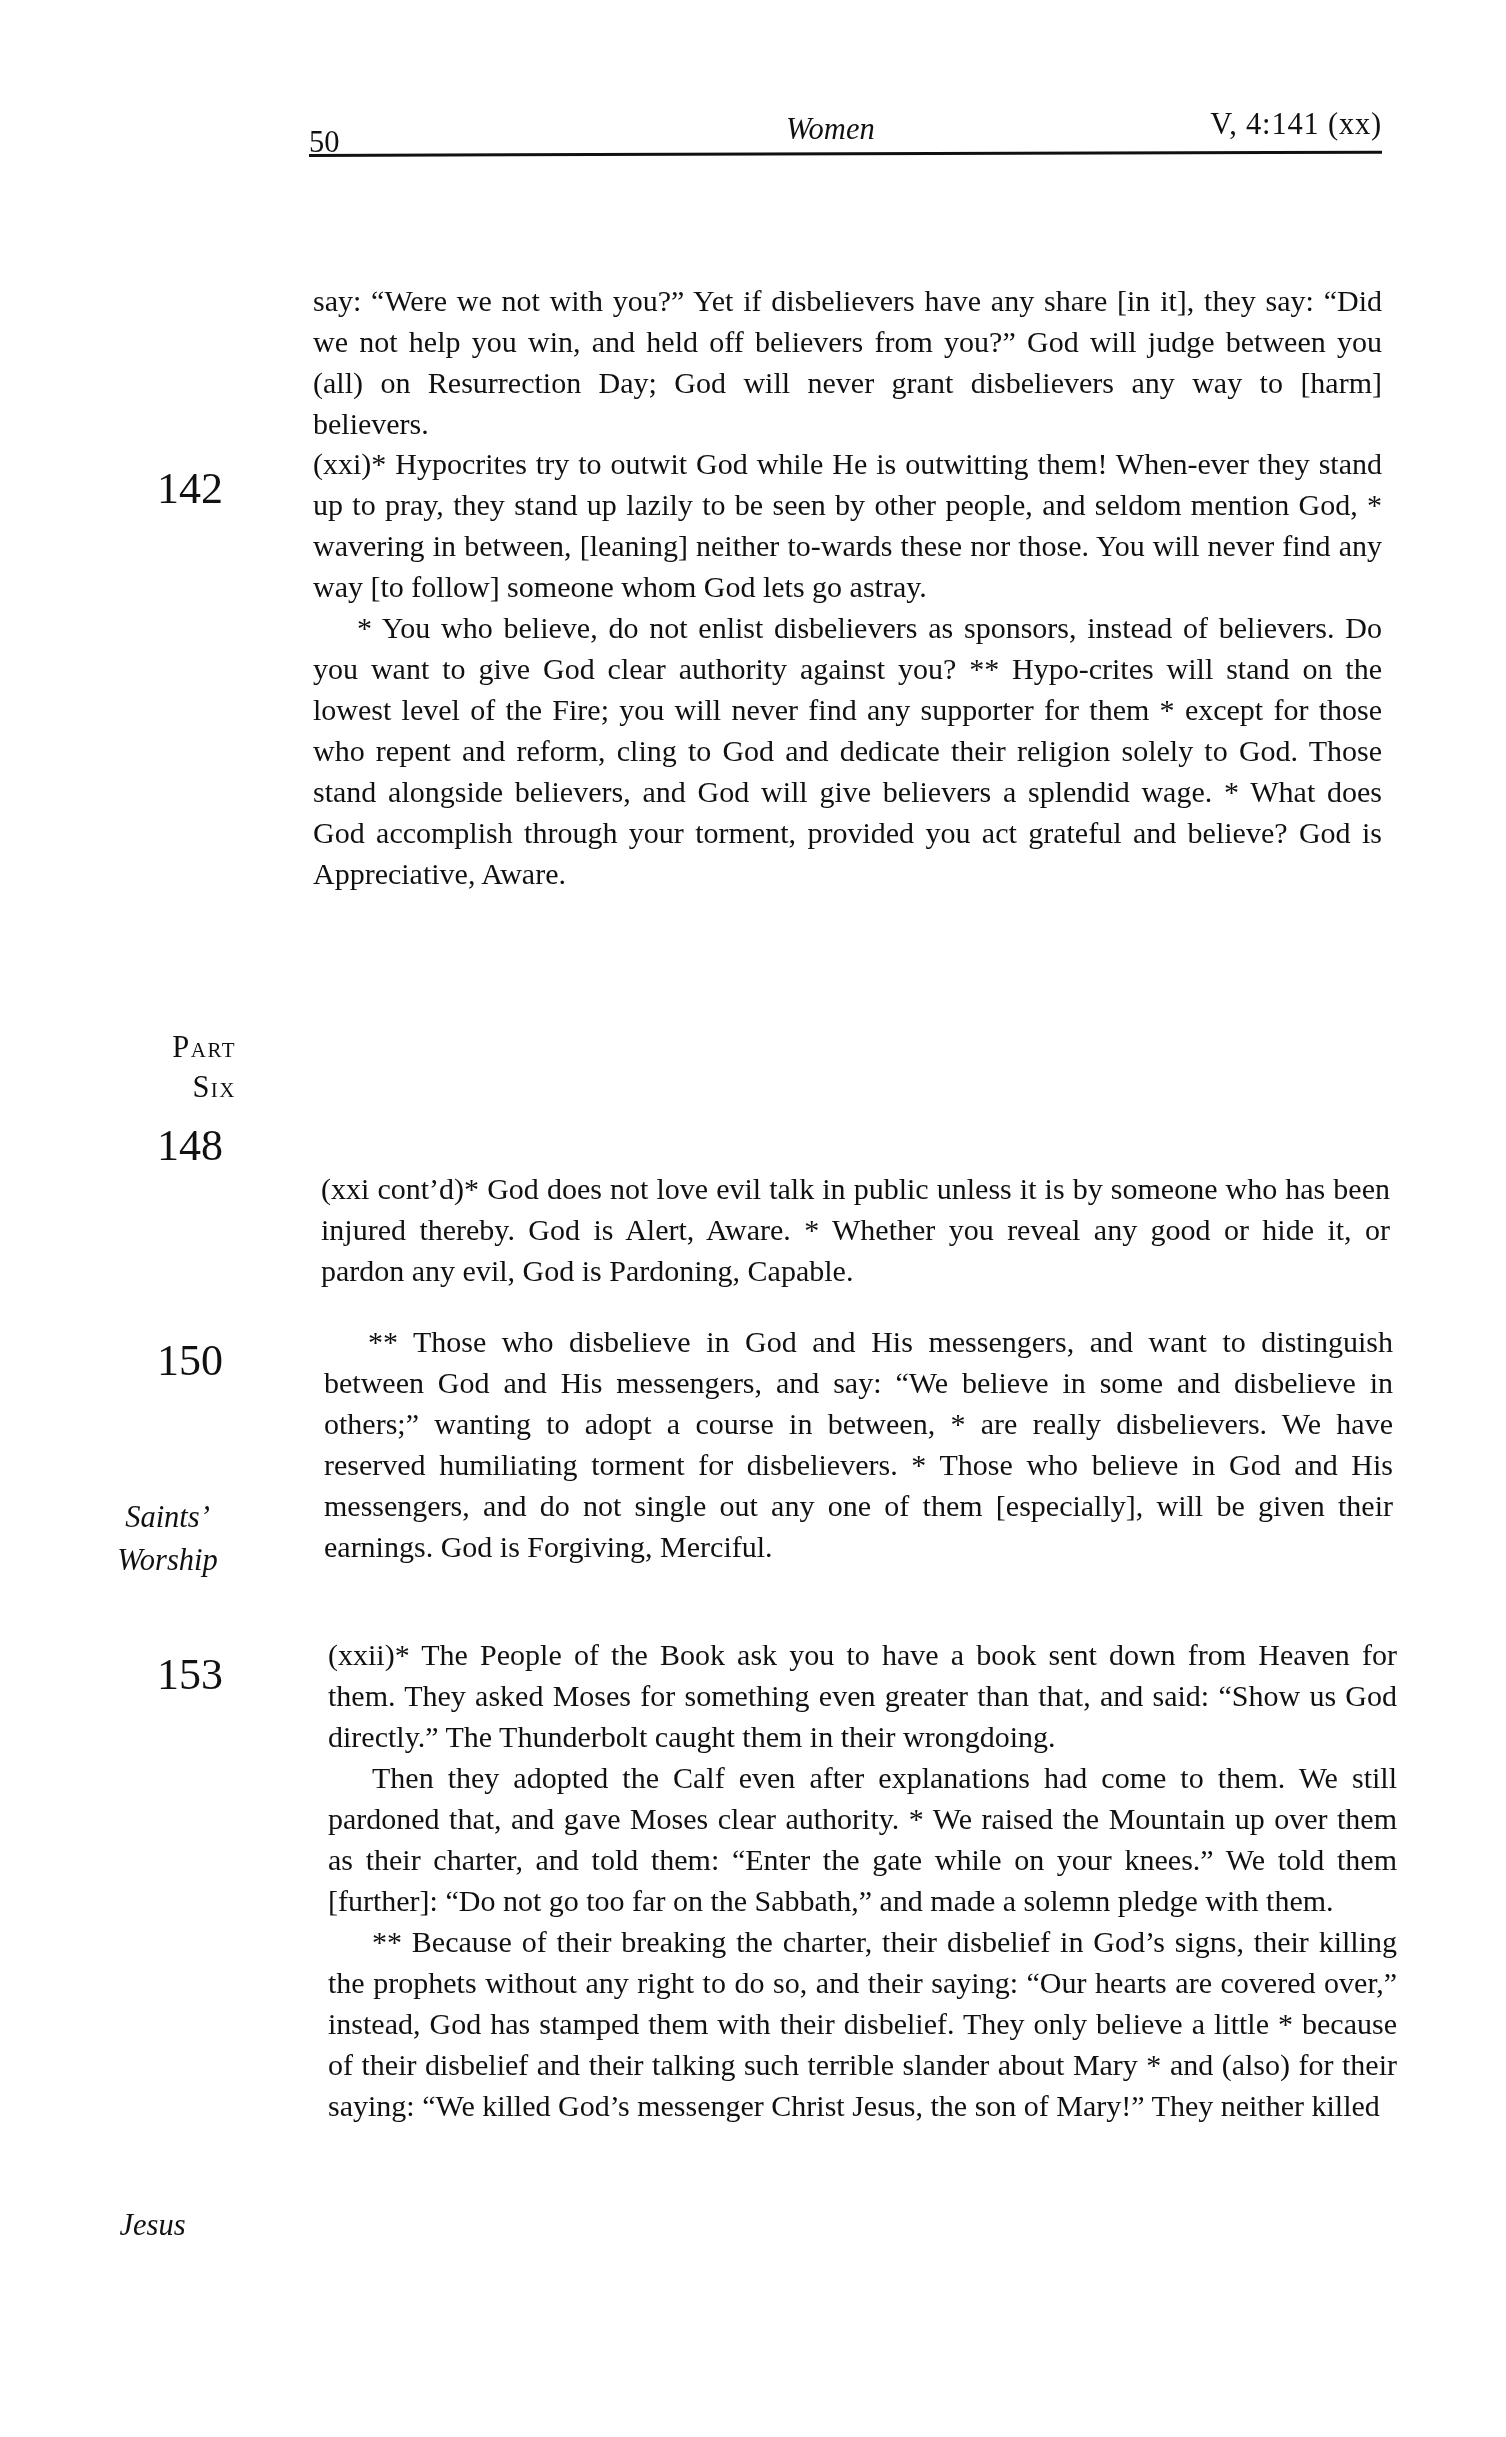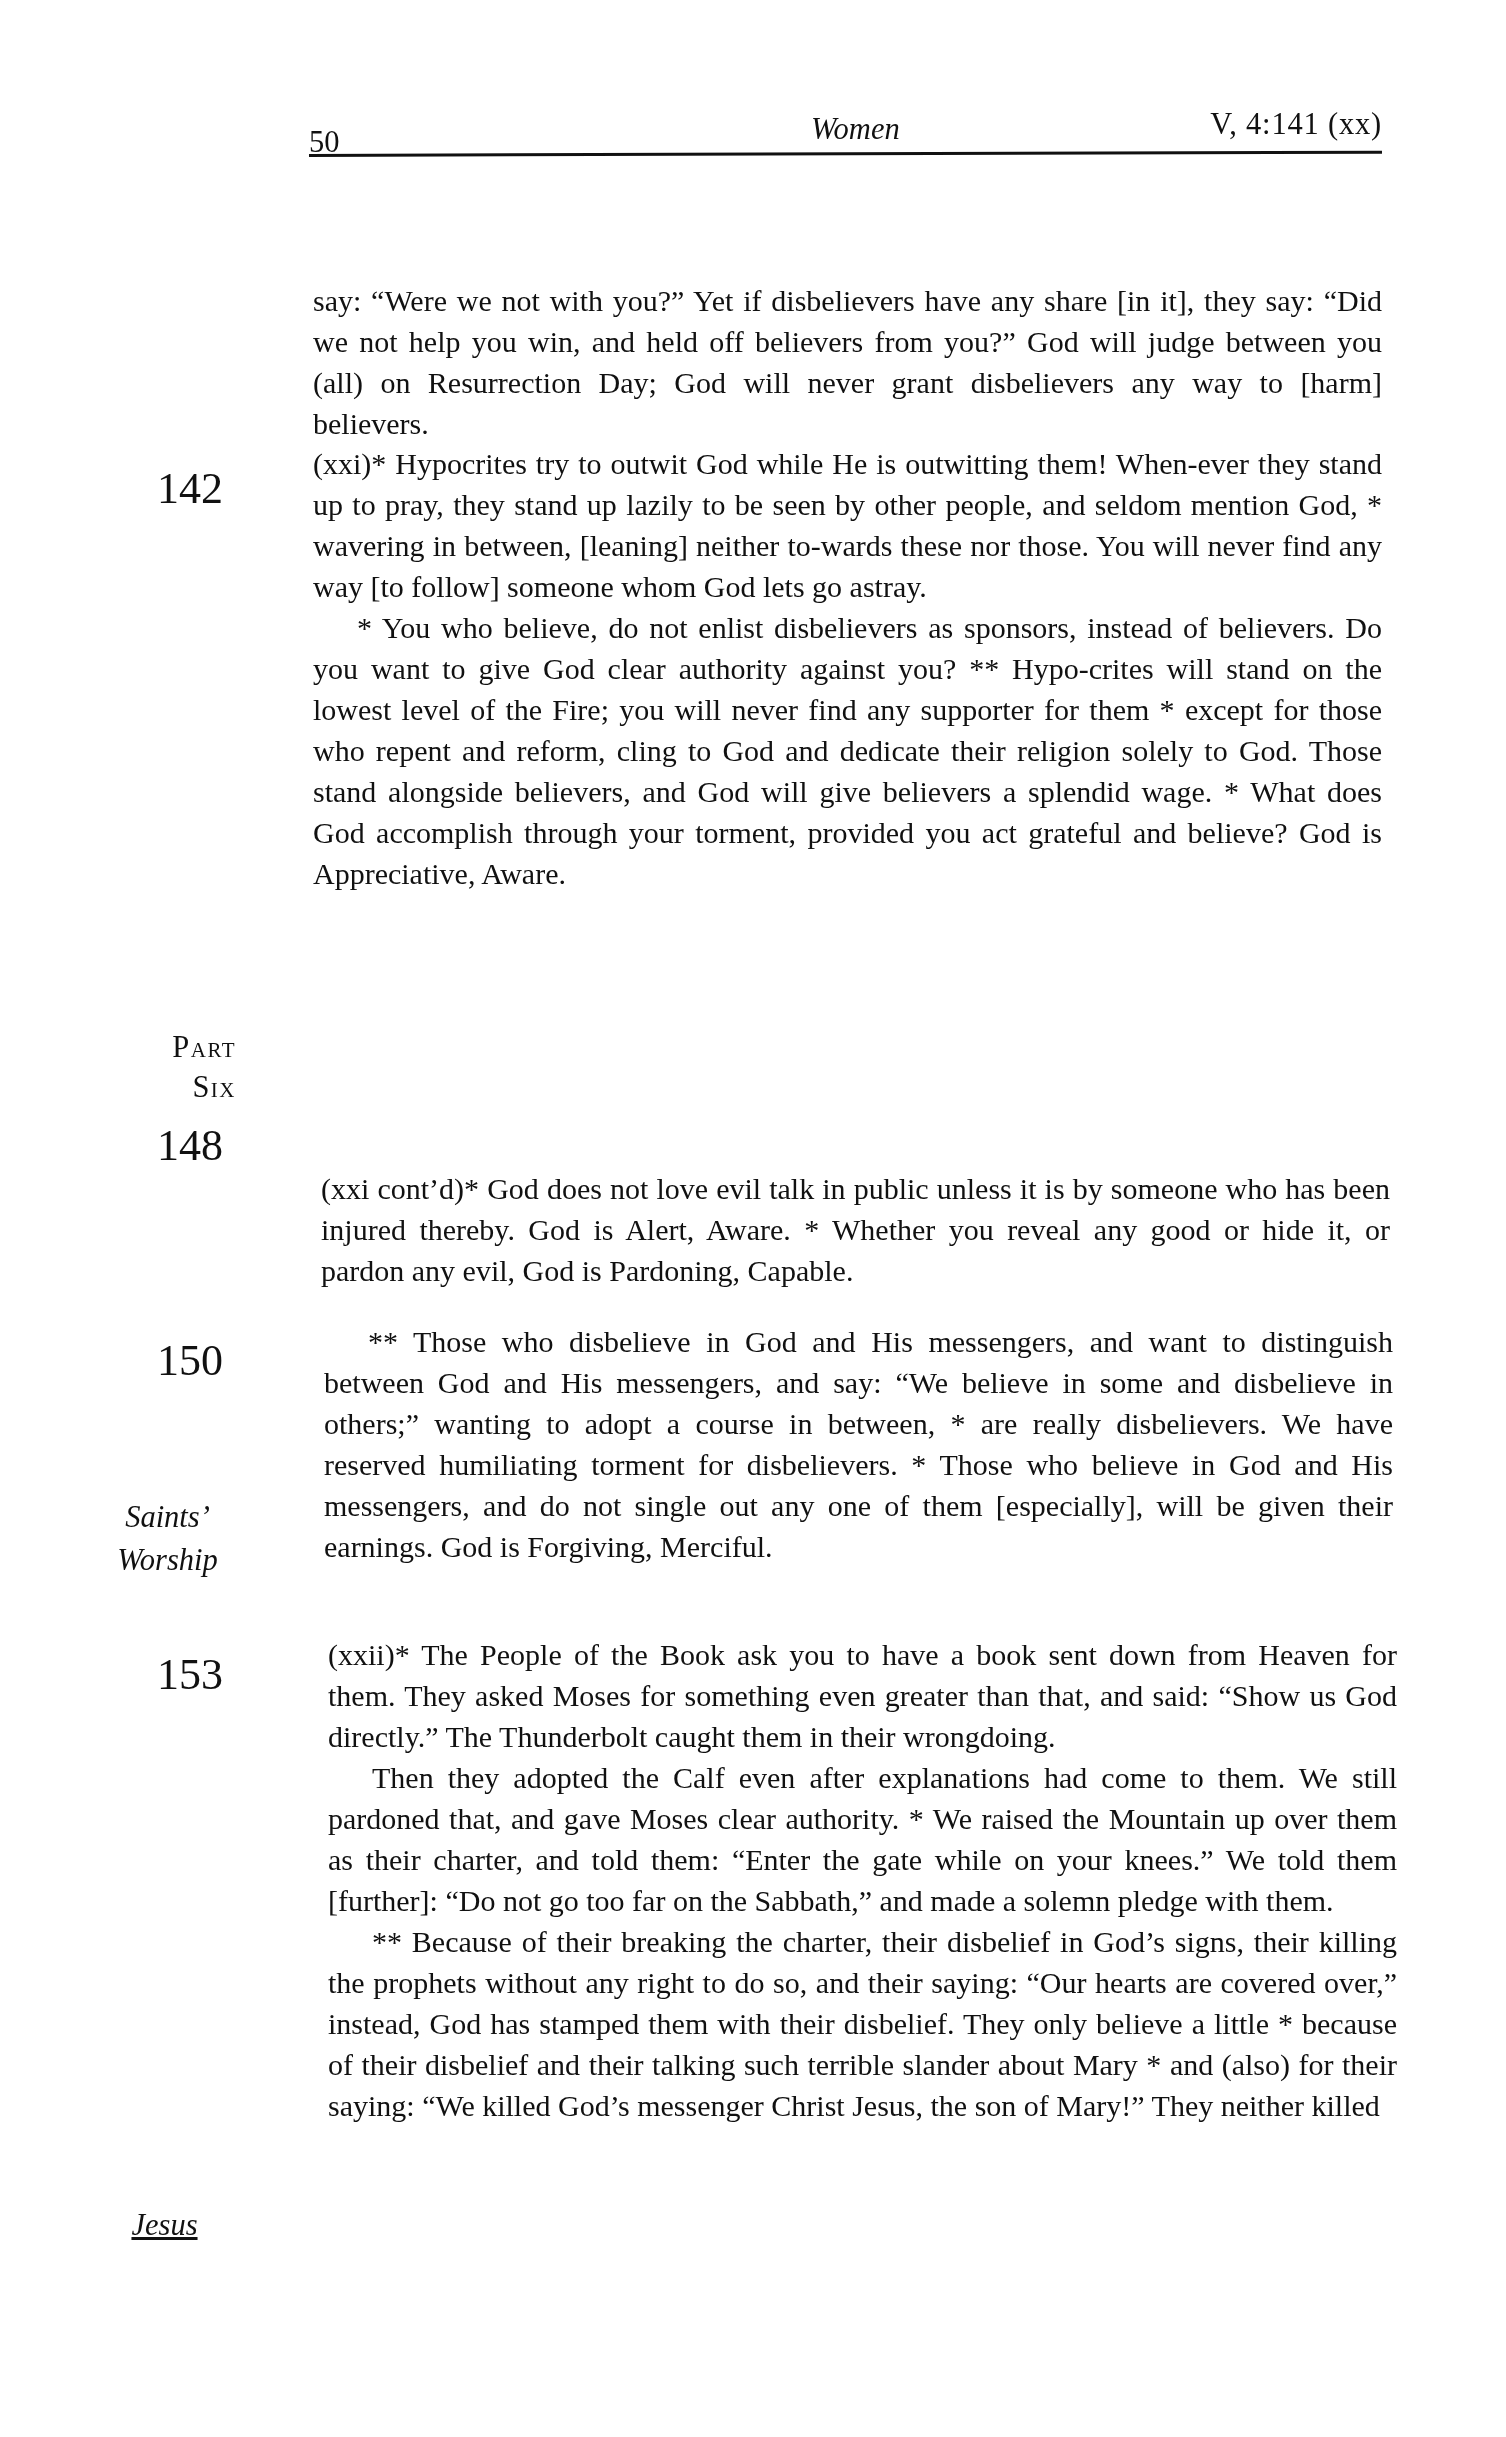--- a/index.html
+++ b/index.html
@@ -3,21 +3,21 @@
 <meta charset="utf-8">
 <style>
   html, body { margin: 0; padding: 0; background: #ffffff; }
   body {
     width: 1506px; height: 2438px; position: relative; overflow: hidden;
     font-family: "Liberation Serif", "DejaVu Serif", serif;
     color: #111111;
   }
   .header { position: absolute; left: 309px; top: 107px; width: 1073px; height: 53px; }
   .header .pnum { position: absolute; left: 0; top: 18.3px; font-size: 30.5px; }
-  .header .title { position: absolute; left: 502px; top: 4.6px; font-size: 30.5px; font-style: italic; }
+  .header .title { position: absolute; left: 477px; top: 4.6px; font-size: 30.5px; font-style: italic; }
   .header .ref { position: absolute; right: 0; top: 0; font-size: 30.5px; letter-spacing: 0.8px; }
   .header .rule { position: absolute; left: 0; top: 47px; width: 1073px; height: 3.1px; background: #111; transform: rotate(-0.18deg); transform-origin: left center; }
 
   .block { position: absolute; left: 313px; width: 1069px; font-size: 30px; line-height: 41px; text-align: justify; text-align-last: left; }
   .block p { margin: 0; }
   .block p.ind { text-indent: 44px; }
   .margin-num { position: absolute; font-size: 44px; left: 157px; }
   .margin-label { position: absolute; font-size: 30.5px; font-style: italic; text-align: center; }
   .part { position: absolute; left: 152px; top: 1027px; font-size: 30.5px; line-height: 40px; font-variant: small-caps; letter-spacing: 1.5px; text-align: right; width: 84px; }
   .part span { display: block; }
@@ -60,14 +60,14 @@
   <div>Saints’</div>
   <div>Worship</div>
 </div>
 
 <span class="margin-num" style="top:1649px;text-align:center;">153</span>
 <div class="block" style="top:1634px; left:328px; width:1069px;">
   <p>(xxii)* The People of the Book ask you to have a book sent down from Heaven for them. They asked Moses for something even greater than that, and said: “Show us God directly.” The Thunderbolt caught them in their wrongdoing.</p>
   <p class="ind">Then they adopted the Calf even after explanations had come to them. We still pardoned that, and gave Moses clear authority. * We raised the Mountain up over them as their charter, and told them: “Enter the gate while on your knees.” We told them [further]: “Do not go too far on the Sabbath,” and made a solemn pledge with them.</p>
   <p class="ind">** Because of their breaking the charter, their disbelief in God’s signs, their killing the prophets without any right to do so, and their saying: “Our hearts are covered over,” instead, God has stamped them with their disbelief. They only believe a little * because of their disbelief and their talking such terrible slander about Mary * and (also) for their saying: “We killed God’s messenger Christ Jesus, the son of Mary!” They neither killed</p>
 </div>
-<div class="margin-label" style="left:115px; top:2208px; width:99px;text-decoration:underline;">Jesus</div>
+<div class="margin-label" style="left:103px; top:2208px; width:99px;">Jesus</div>
 
 
 </body></html>

